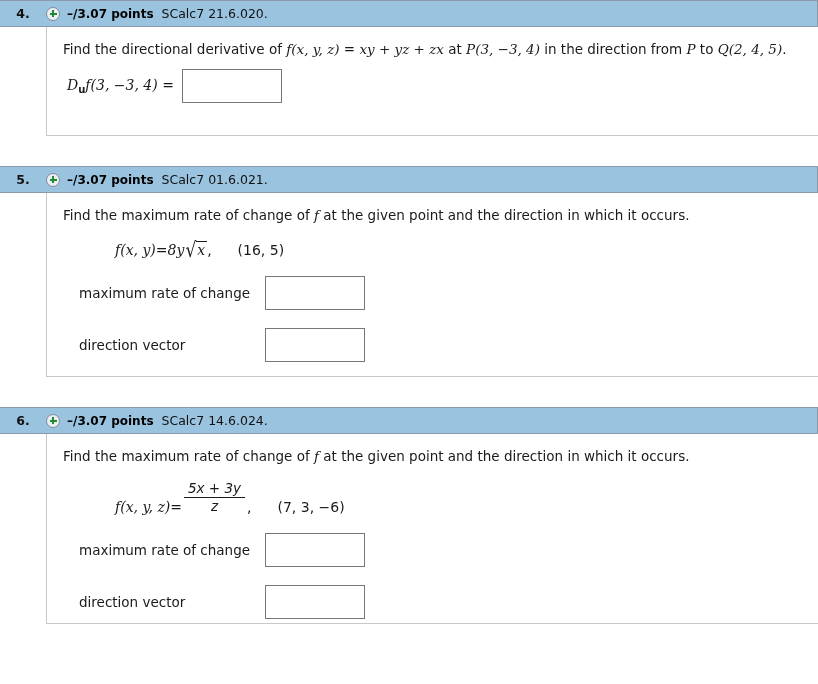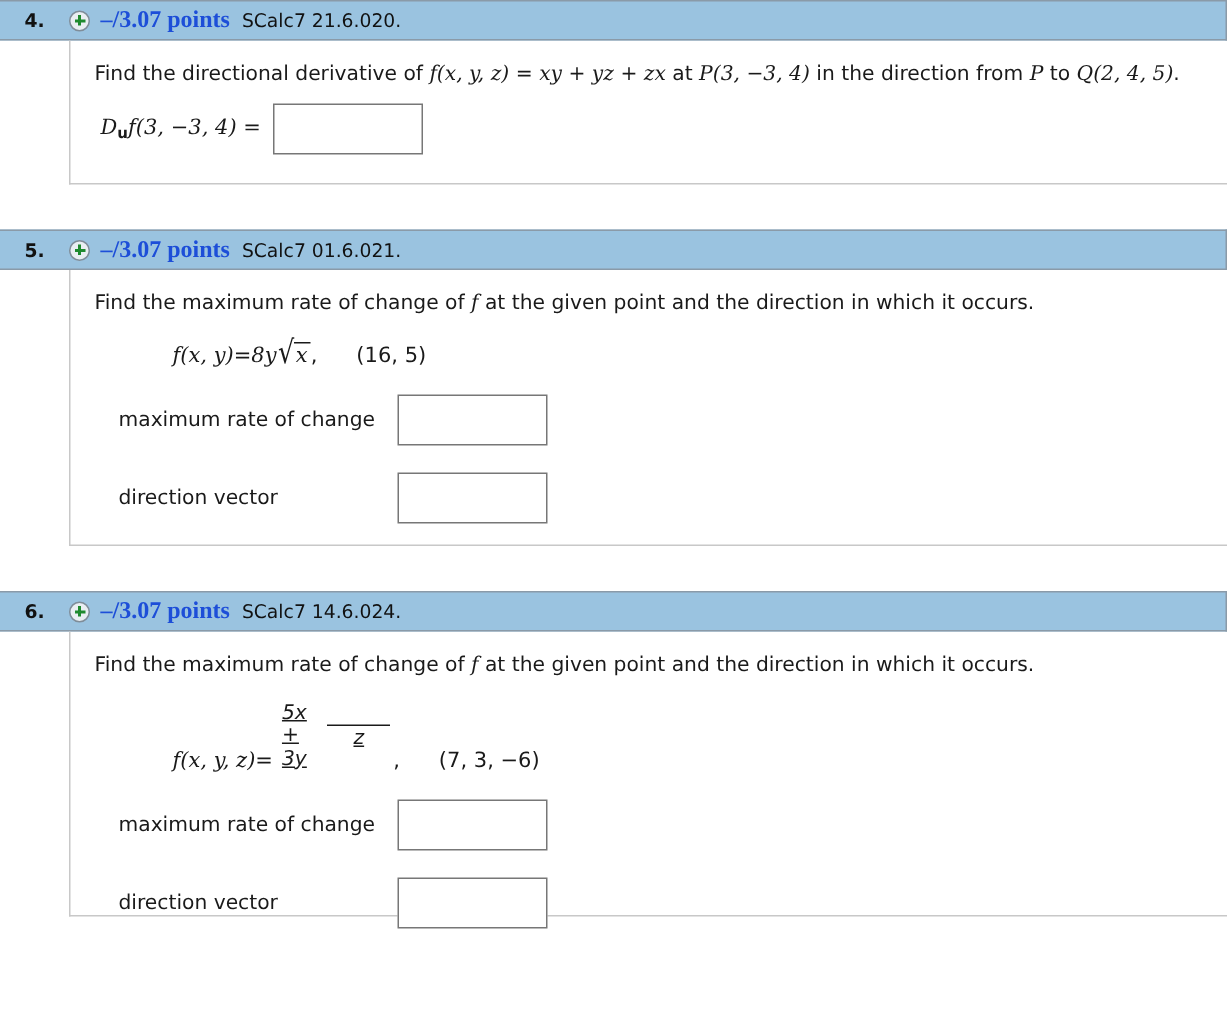--- a/index.html
+++ b/index.html
@@ -64,43 +64,42 @@
   }
   .plus-icon::before {
     left: 2.5px; right: 2.5px;
     top: 5px; height: 2px;
   }
   .plus-icon::after {
     top: 2.5px; bottom: 2.5px;
     left: 5px; width: 2px;
   }
   .points {
-    color: #1d4ed8;
+    color: #000000;
     font-weight: bold;
-    font-size: 16px;
-    white-space: nowrap;
-    font-family: Liberation Serif, serif;
+    font-size: 12px;
+    white-space: nowrap;
   }
   .qref {
     color: #111;
     font-size: 12.5px;
     margin-left: 8px;
     white-space: nowrap;
   }
 
   
   .q-body {
     box-sizing: border-box;
     margin-left: 46px;
     width: 772px;
     border-left: 1px solid #c8c8c8;
     border-bottom: 1px solid #c8c8c8;
     padding: 14px 0 0 16px;
   }
-  .q-body.b4 { height: 96px; }
+  .q-body.b4 { height: 109px; }
   .q-body.b5 { height: 184px; }
   .q-body.b6 { height: 190px; }
 
   .prompt {
     font-size: 13.5px;
     line-height: 1.3;
     color: #1a1a1a;
     white-space: nowrap;
   }
 
@@ -174,26 +173,25 @@
     border-top: 1px solid #1a1a1a;
     padding: 0 2px 0 1px;
     margin-top: 1px;
     font-style: italic;
     font-family: "DejaVu Serif", "Liberation Serif", serif;
   }
 
   
   .frac {
     display: inline-flex;
-    flex-direction: row;
+    flex-direction: column;
     align-items: center;
     vertical-align: middle;
     margin: 0 2px;
     line-height: 1.15;
-    text-decoration: underline;
   }
   .frac .num { padding: 0 4px 1px 4px; font-size: 13.5px; }
   .frac .den { padding: 1px 4px 0 4px; font-size: 13.5px; border-top: 1px solid #1a1a1a; width: 100%; text-align: center; box-sizing: border-box;}
   .spacer-30 { height: 30px; }
   .comma-gap { display: inline-block; width: 26px; }
 </style>
 </head>
 <body>
 
 <div class="question-block">

